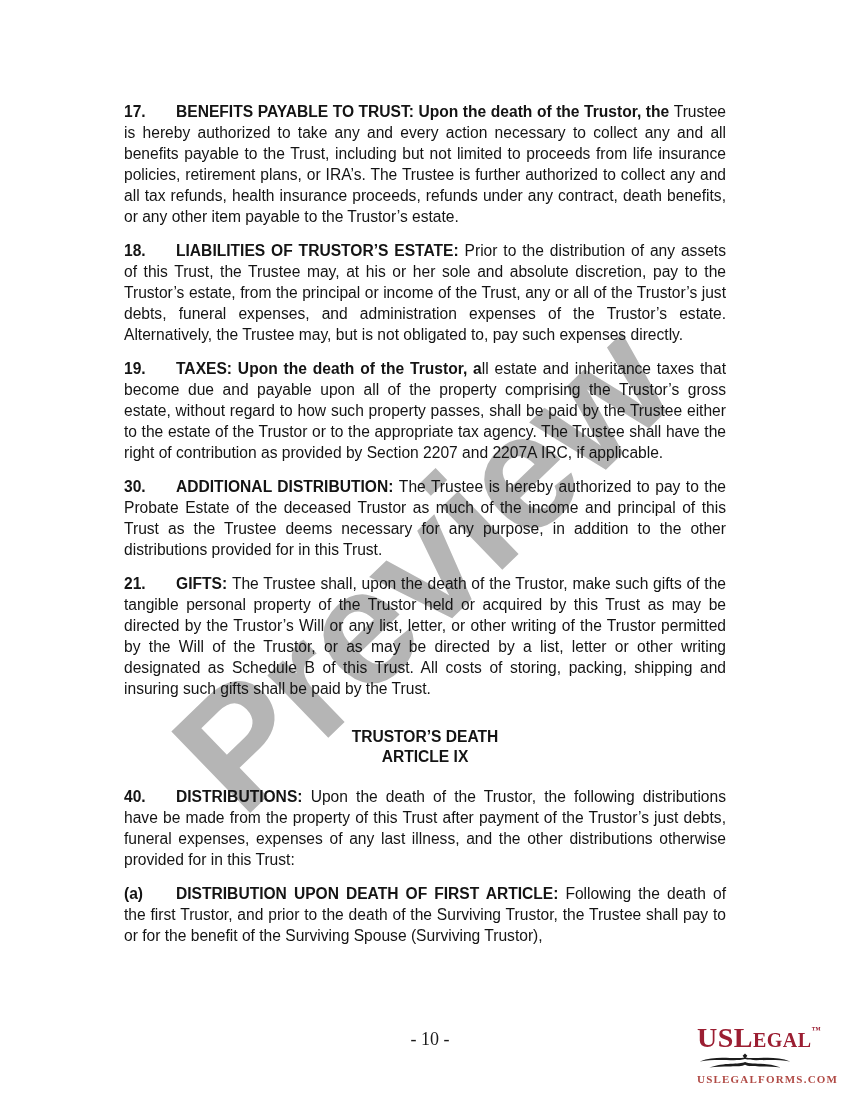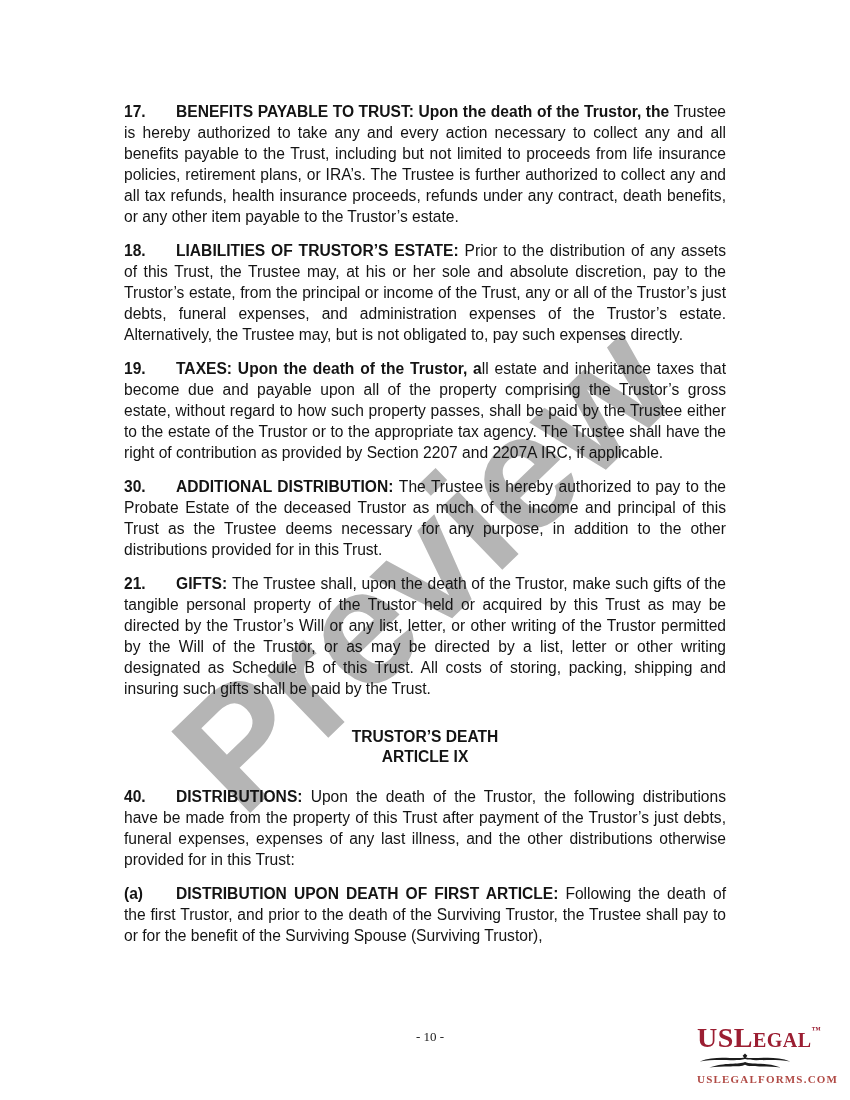--- a/index.html
+++ b/index.html
@@ -59,21 +59,21 @@
     margin-top: 28px;
     margin-bottom: 18px;
   }
   .footer-pagenum {
     position: absolute;
     left: 0;
     top: 1029px;
     width: 100%;
     text-align: center;
     font-family: "Liberation Serif", serif;
-    font-size: 13px;
+    font-size: 18px;
     color: #1a1a1a;
     z-index: 2;
     padding-left: 10px;
   }
   .logo {
     position: absolute;
     left: 697px;
     top: 1024px;
     width: 128px;
     z-index: 2;

